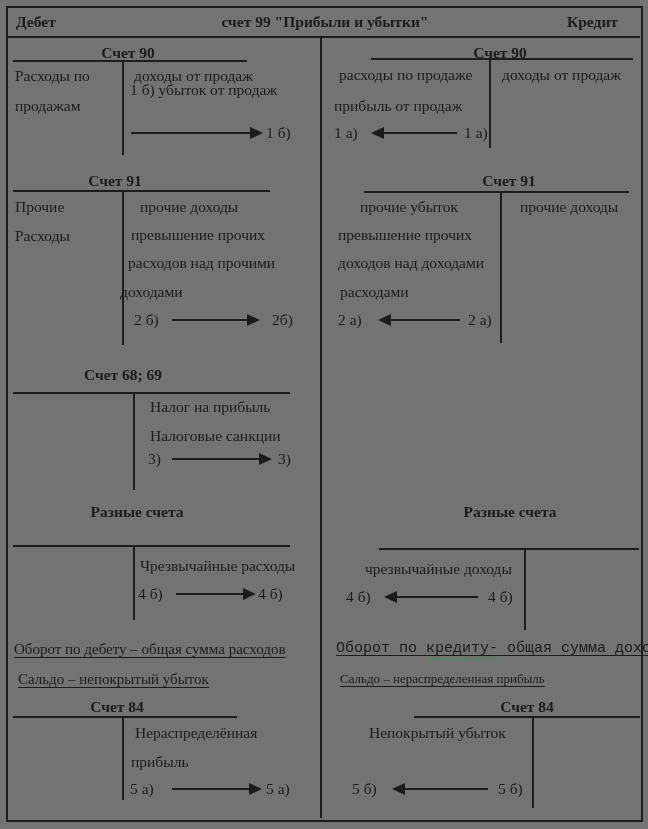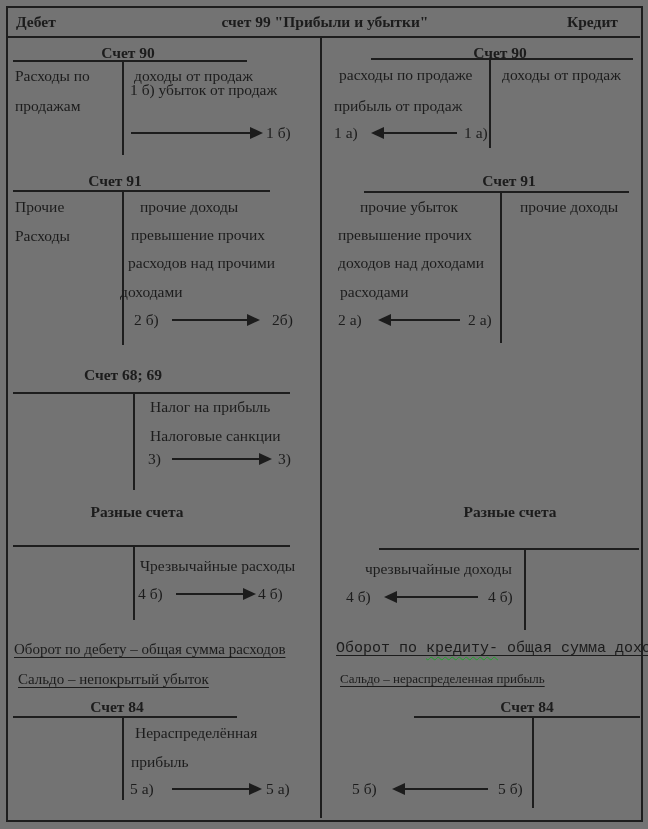--- a/index.html
+++ b/index.html
@@ -113,16 +113,17 @@
   <div class="t" style="left:346px;top:587px;">4 б)</div>
   <div class="arrow left" style="left:396px;top:596px;width:82px;"></div>
   <div class="t" style="left:488px;top:587px;">4 б)</div>
 
   <div class="t u" style="left:336px;top:639px;font-size:15px;font-family:Liberation Mono, monospace;"><span>Оборот по </span><span class="squiggle">кредиту-</span><span> общая сумма доходов</span></div>
   <div class="t u" style="left:340px;top:669px;font-size:13px;">Сальдо – нераспределенная прибыль</div>
 
   <div class="t b ctr" style="left:457px;top:697px;width:140px;">Счет 84</div>
   <div class="hline" style="left:414px;top:716px;width:226px;"></div>
   <div class="vline" style="left:532px;top:716px;height:92px;"></div>
+  <div class="t" style="left:369px;top:723px;">Непокрытый убыток</div>
   <div class="t" style="left:352px;top:779px;">5 б)</div>
   <div class="arrow left" style="left:404px;top:788px;width:84px;"></div>
   <div class="t" style="left:498px;top:779px;">5 б)</div>
 </div>
 
 </body></html>

